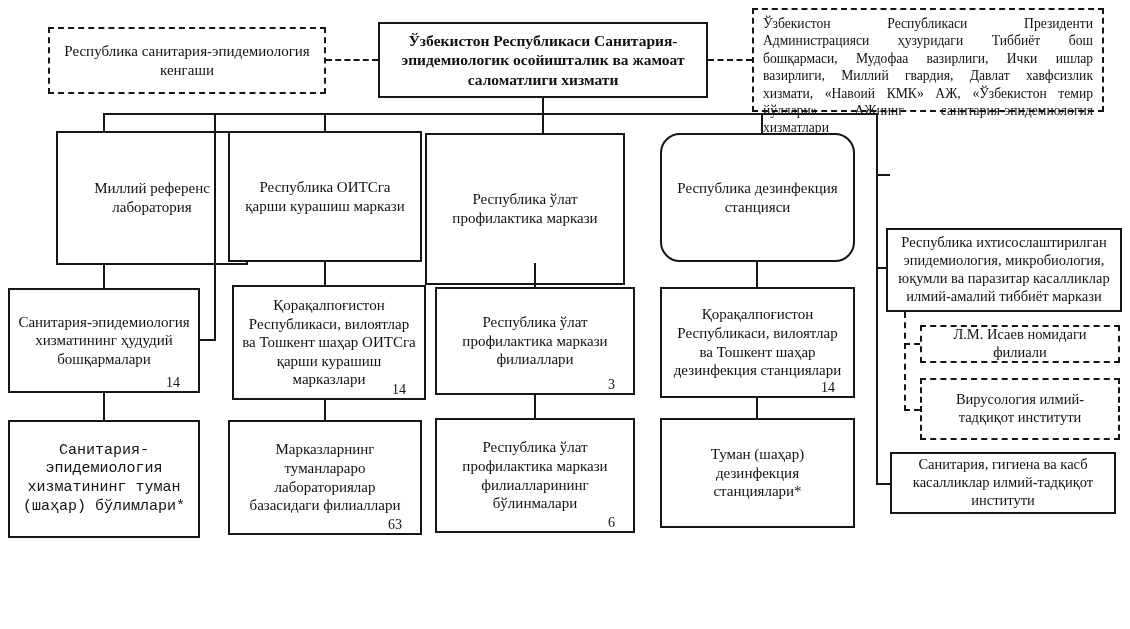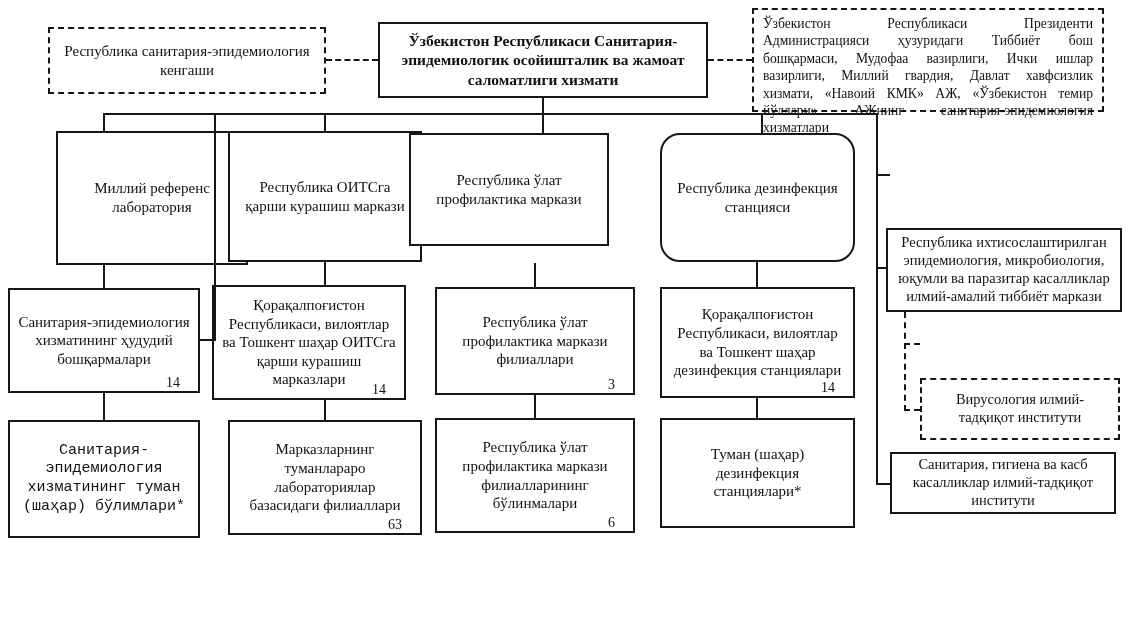--- a/index.html
+++ b/index.html
@@ -63,31 +63,31 @@
     </div>
 
   <div class="box" style="left:8px;top:420px;width:192px;height:118px;font-family:Liberation Mono, monospace;">
       <span>Санитария-эпидемиология хизматининг туман (шаҳар) бўлимлари*</span>
     </div>
 
   <div class="box" style="left:228px;top:131px;width:194px;height:131px;">
       <span>Республика ОИТСга қарши курашиш маркази</span>
     </div>
 
-  <div class="box" style="left:212px;top:285px;width:194px;height:115px;">
+  <div class="box" style="left:232px;top:285px;width:194px;height:115px;">
       <span>Қорақалпоғистон Республикаси, вилоятлар ва Тошкент шаҳар ОИТСга қарши курашиш марказлари</span>
       <span class="count">14</span>
     </div>
 
   <div class="box" style="left:228px;top:420px;width:194px;height:115px;">
       <span>Марказларнинг туманлараро лабораториялар базасидаги филиаллари</span>
       <span class="count">63</span>
     </div>
 
-  <div class="box" style="left:409px;top:133px;width:200px;height:113px;text-align:center;">
+  <div class="box" style="left:425px;top:133px;width:200px;height:152px;text-align:center;">
       <span>Республика ўлат профилактика маркази</span>
     </div>
 
   <div class="box" style="left:435px;top:287px;width:200px;height:108px;">
       <span>Республика ўлат профилактика маркази филиаллари</span>
       <span class="count">3</span>
     </div>
 
   <div class="box" style="left:435px;top:418px;width:200px;height:115px;">
       <span>Республика ўлат профилактика маркази филиалларининг бўлинмалари</span>
@@ -105,20 +105,23 @@
 
   <div class="box" style="left:660px;top:418px;width:195px;height:110px;">
       <span>Туман (шаҳар) дезинфекция станциялари*</span>
     </div>
 
 
   <div class="box" style="left:886px;top:228px;width:236px;height:84px;font-size:14.5px;">
       <span>Республика ихтисослаштирилган эпидемиология, микробиология, юқумли ва паразитар касалликлар илмий-амалий тиббиёт маркази</span>
     </div>
 
+  <div class="box dashed" style="left:920px;top:325px;width:200px;height:38px;font-size:14.5px;">
+      <span>Л.М. Исаев номидаги филиали</span>
+    </div>
 
   <div class="box dashed" style="left:920px;top:378px;width:200px;height:62px;font-size:14.5px;">
       <span>Вирусология илмий-тадқиқот институти</span>
     </div>
 
   <div class="box" style="left:890px;top:452px;width:226px;height:62px;font-size:14.5px;">
       <span>Санитария, гигиена ва касб касалликлар илмий-тадқиқот институти</span>
     </div>
 
   <div class="hdash" style="left:326px;top:59px;width:52px;"></div>

